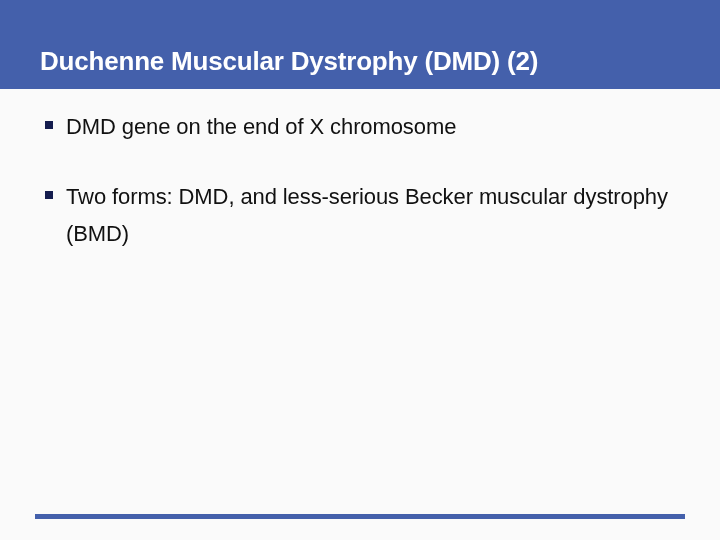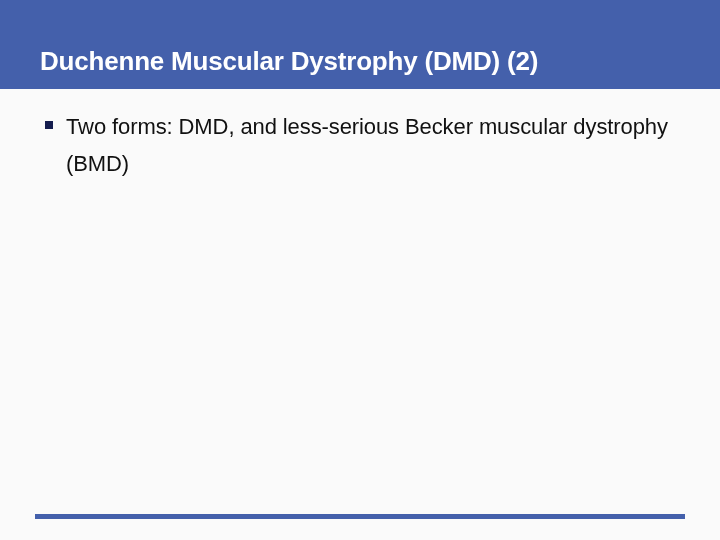--- a/index.html
+++ b/index.html
@@ -90,20 +90,24 @@
 <body>
 
 <div class="slide">
 
   <div class="title-band">
     <div class="title-text">Duchenne Muscular Dystrophy (DMD) (2)</div>
   </div>
 
   <div class="bullet-list">
 
+    <div class="bullet-item">
+      <span class="bullet-marker"></span>
+      <span class="bullet-text"><span>DMD gene on the end of X chromosome</span><b></b><span></span></span>
+    </div>
 
 
 
     <div class="bullet-item">
       <span class="bullet-marker"></span>
       <span class="bullet-text"><span>Two forms: DMD, and less-serious Becker muscular dystrophy (BMD)</span><b></b><span></span></span>
     </div>
 
   </div>
 

